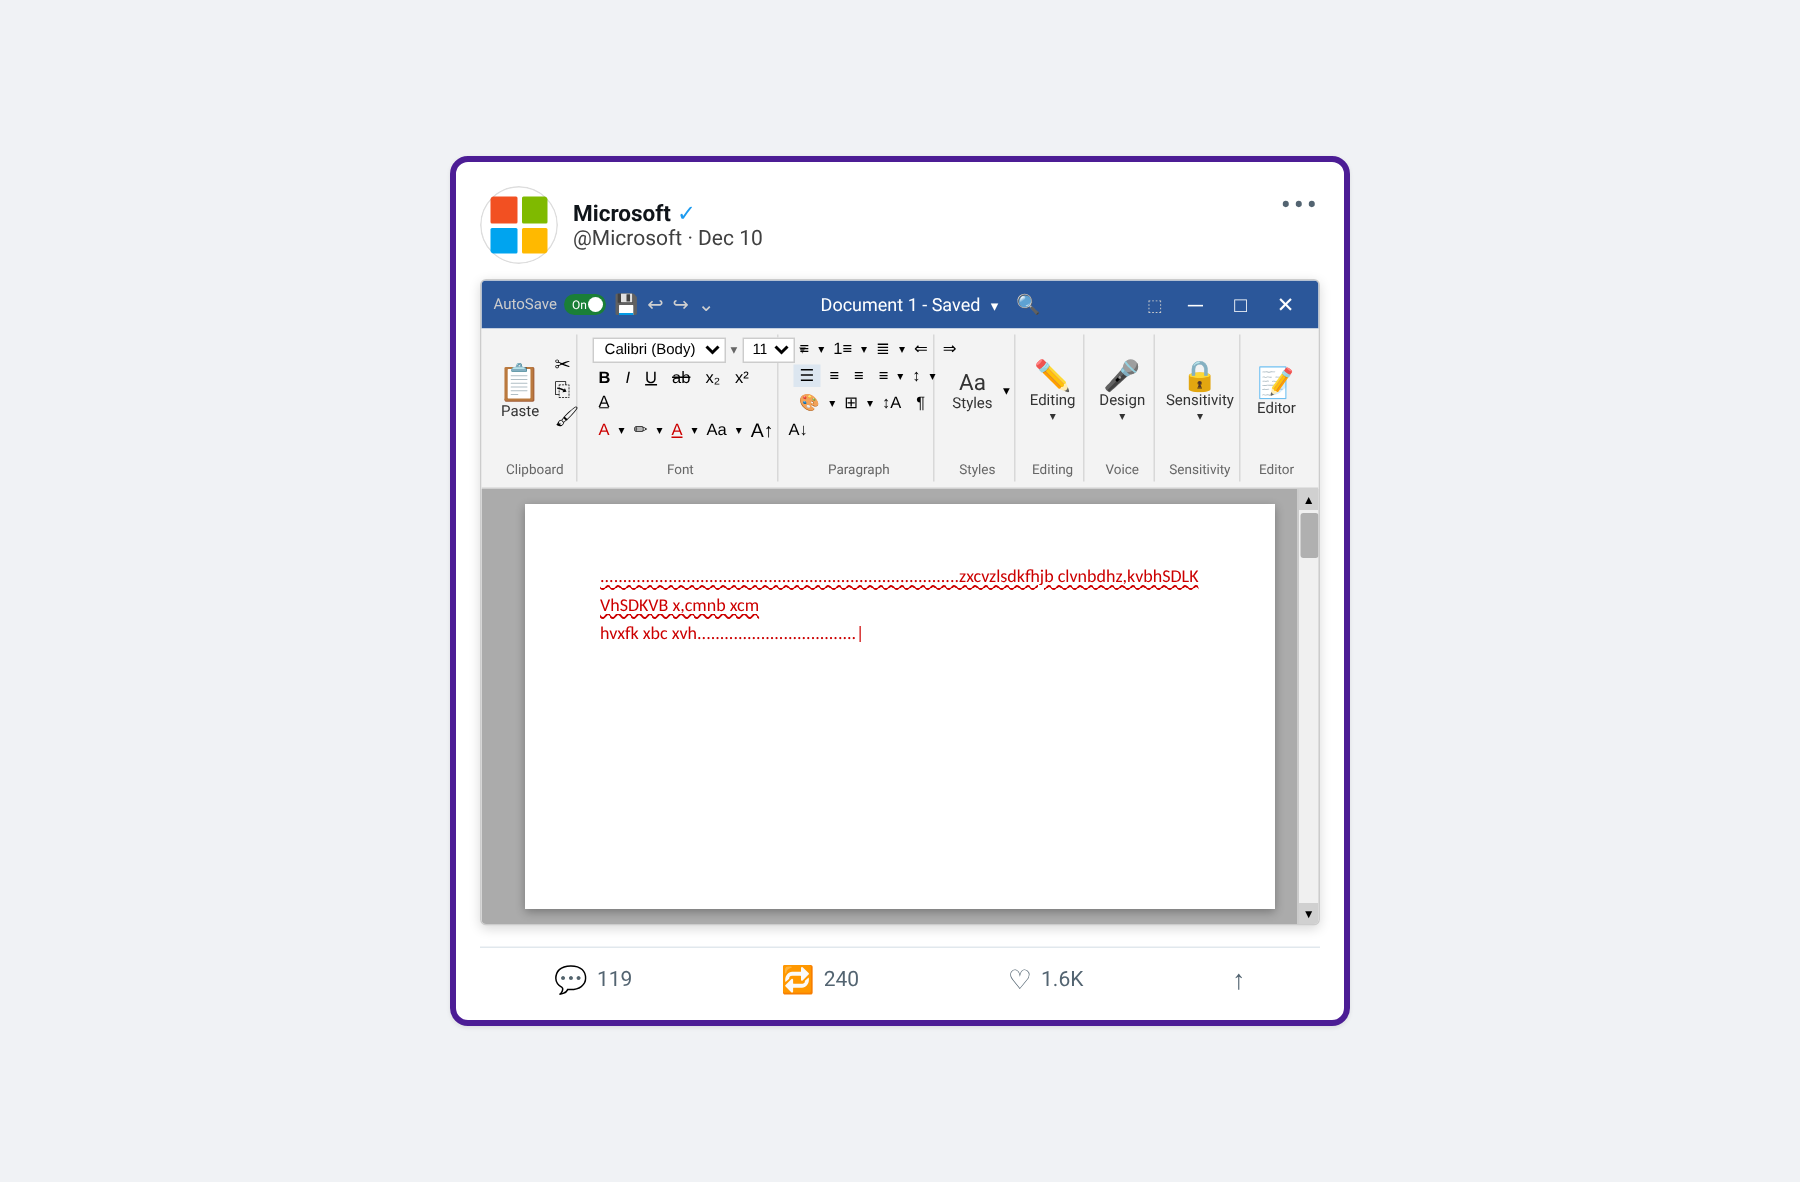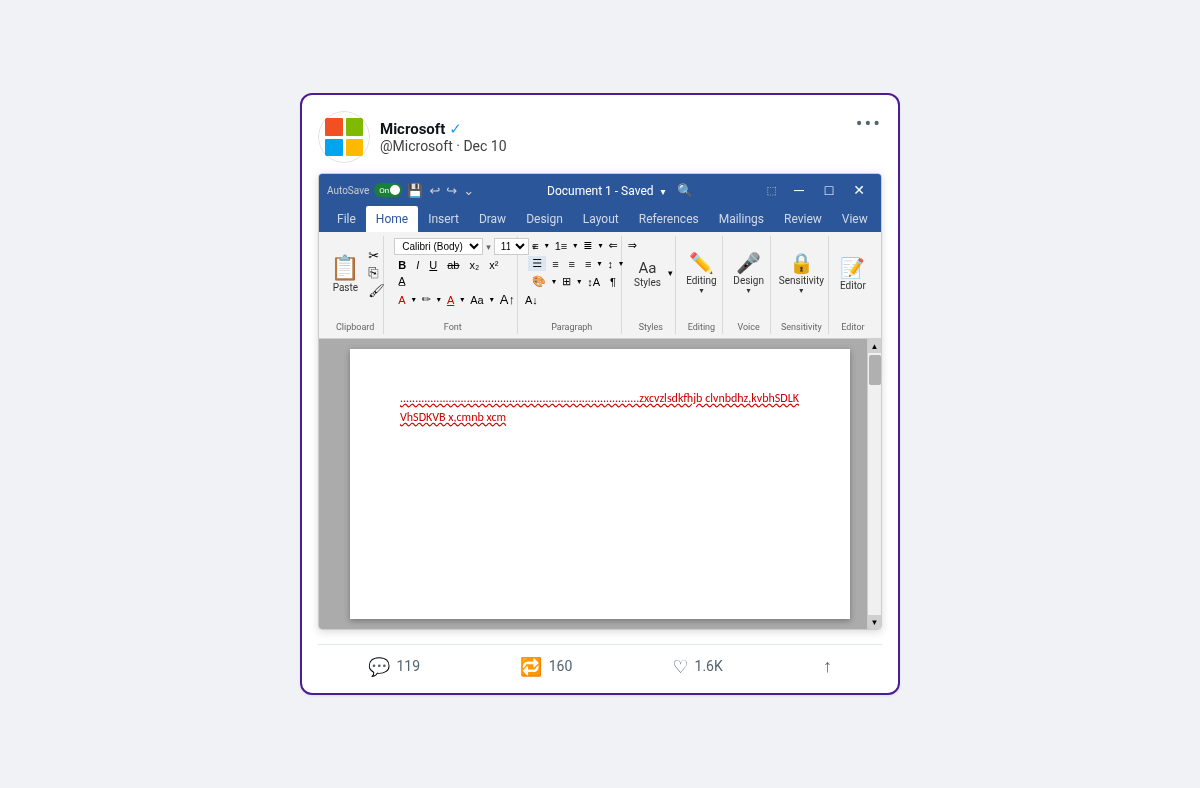--- a/index.html
+++ b/index.html
@@ -8,21 +8,21 @@
       font-family: -apple-system, BlinkMacSystemFont, "Segoe UI", Roboto, Helvetica, Arial, sans-serif;
       display: flex;
       justify-content: center;
       align-items: center;
       min-height: 100vh;
       padding: 20px;
     }
     .tweet-card {
       background: #fff;
       border-radius: 12px;
-      border: 2px solid #4c1d95;
+      border: 4px solid #4c1d95;
       max-width: 600px;
       width: 100%;
       padding: 16px;
       box-shadow: 0 1px 3px rgba(0,0,0,0.08);
     }
     .tweet-header {
       display: flex;
       align-items: flex-start;
       margin-bottom: 10px;
       justify-content: space-between;
@@ -377,34 +377,20 @@
         <span style="font-size:13px;">🔍</span>
       </div>
       <div class="titlebar-right">
         <span style="color:#ccc; font-size:11px; margin-right:6px;">⬚</span>
         <div class="win-btn">─</div>
         <div class="win-btn">□</div>
         <div class="win-btn close">✕</div>
       </div>
     </div>
 
-    <div class="ribbon-tabs">
-      <span class="ribbon-tab">File</span>
-      <span class="ribbon-tab active">Home</span>
-      <span class="ribbon-tab">Insert</span>
-      <span class="ribbon-tab">Draw</span>
-      <span class="ribbon-tab">Design</span>
-      <span class="ribbon-tab">Layout</span>
-      <span class="ribbon-tab">References</span>
-      <span class="ribbon-tab">Mailings</span>
-      <span class="ribbon-tab">Review</span>
-      <span class="ribbon-tab">View</span>
-      <span class="ribbon-tab">Help</span>
-
-    </div>
 
     <div class="ribbon-content">
 
       <div class="ribbon-group">
         <div class="group-tools">
           <div class="large-rb-btn">
             <span class="large-icon">📋</span>
             <span>Paste</span>
           </div>
           <div style="display:flex;flex-direction:column;gap:2px;">
@@ -544,33 +530,34 @@
     <div class="word-doc-area">
       <div class="scroll-bar">
         <div class="scroll-up">▲</div>
         <div class="scroll-thumb"></div>
         <div style="flex:1;"></div>
         <div class="scroll-down">▼</div>
       </div>
       <div class="word-page">
         <div class="doc-content">
           <p class="doc-line1">...............................................................................zxcvzlsdkfhjb clvnbdhz,kvbhSDLKVhSDKVB x,cmnb xcm</p>
+          <p class="doc-line2">hvxfk xbc xvh...................................|</p>
         </div>
       </div>
     </div>
   </div>
 
   <div class="tweet-footer">
     <div class="tweet-action">
       <span class="action-icon">💬</span>
       <span>119</span>
     </div>
     <div class="tweet-action retweet-action">
       <span class="action-icon">🔁</span>
-      <span>160</span>
+      <span>240</span>
     </div>
     <div class="tweet-action like-action">
       <span class="action-icon">♡</span>
       <span>1.6K</span>
     </div>
     <div class="tweet-action share-action">
       <span class="action-icon">↑</span>
     </div>
   </div>
 </div>

